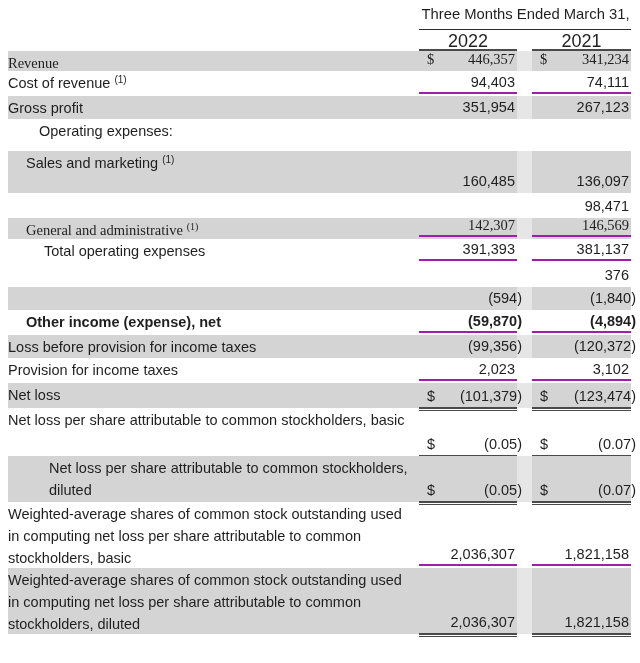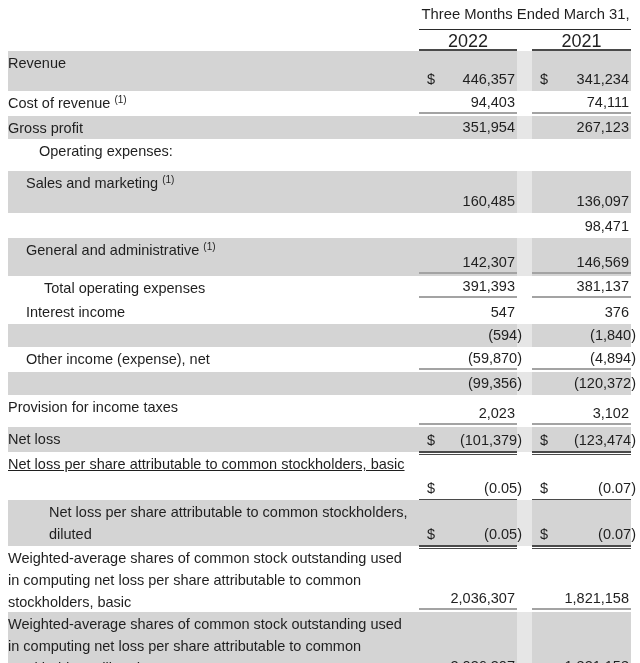--- a/index.html
+++ b/index.html
@@ -43,42 +43,42 @@
     .lvl2 { padding-left: 36px !important; }
     sup { font-size: 10px; vertical-align: 5px; line-height: 0; }
     .cell {
       position: absolute; bottom: 2px; height: 20px; line-height: 20px;
     }
     .cell.c1 { left: 411px; width: 98px; }
     .cell.c2 { left: 524px; width: 99px; }
     .cell .cur { position: absolute; left: 8px; }
     .cell .val { position: absolute; right: 2px; text-align: right; white-space: nowrap; }
     .cell .val.paren { right: -5px; }
-    .ul-single { border-bottom: 2px solid #a3a3a3; }
+    .ul-single { border-bottom: 2px solid #a21caf; }
     .dbl::after {
       content: ""; position: absolute; left: 0; right: 0; bottom: -5px;
       border-top: 2px solid #4a4a4a; border-bottom: 1px solid #4a4a4a; height: 1px;
     }
   </style>
 </head>
 <body>
 
 <div class="tbl">
   <div class="hdr1">
     <div class="title">Three Months Ended March 31,</div>
     <div class="line"></div>
   </div>
   <div class="hdr2">
     <div class="yr c1">2022</div>
     <div class="yr c2">2021</div>
     <div class="yr-line c1"></div>
     <div class="yr-line c2"></div>
   </div>
   <div id="rows">
-      <div class="row shade" style="height: 40px;">
+      <div class="row shade" style="height: 20px; font-family: Liberation Serif, serif;">
         <div class="bg"></div>
         <div class="gap"></div>
         <div class="label"><span>Revenue</span></div>
         <div class="cell c1">
           <span class="cur">$</span>
           <span class="val">446,357</span>
         </div>
         <div class="cell c2">
           <span class="cur">$</span>
           <span class="val">341,234</span>
@@ -125,21 +125,21 @@
         <div class="cell c2">
           <span class="val">136,097</span>
         </div>
       </div>
       <div class="row" style="height: 25px;">
         <div class="bg"></div>
         <div class="cell c2">
           <span class="val">98,471</span>
         </div>
       </div>
-      <div class="row shade" style="height: 38px;">
+      <div class="row shade" style="height: 21px; font-family: Liberation Serif, serif;">
         <div class="bg"></div>
         <div class="gap"></div>
         <div class="label lvl1"><span>General and administrative</span> <sup>(1)</sup></div>
         <div class="cell c1 ul-single">
           <span class="val">142,307</span>
         </div>
         <div class="cell c2 ul-single">
           <span class="val">146,569</span>
         </div>
       </div>
@@ -148,60 +148,57 @@
         <div class="label lvl2"><span>Total operating expenses</span></div>
         <div class="cell c1 ul-single">
           <span class="val">391,393</span>
         </div>
         <div class="cell c2 ul-single">
           <span class="val">381,137</span>
         </div>
       </div>
       <div class="row" style="height: 24px;">
         <div class="bg"></div>
-        <div class="label lvl1"><span>Interest income</span></div>
-        <div class="cell c1">
-          <span class="val">547</span>
-        </div>
         <div class="cell c2">
           <span class="val">376</span>
         </div>
       </div>
       <div class="row shade" style="height: 23px;">
         <div class="bg"></div>
         <div class="gap"></div>
         <div class="cell c1">
           <span class="val paren">(594)</span>
         </div>
         <div class="cell c2">
           <span class="val paren">(1,840)</span>
         </div>
       </div>
+      <div class="row" style="height: 25px; font-weight: bold;">
+        <div class="bg"></div>
+        <div class="label lvl1"><span>Other income (expense), net</span></div>
+        <div class="cell c1 ul-single">
+          <span class="val paren">(59,870)</span>
+        </div>
+        <div class="cell c2 ul-single">
+          <span class="val paren">(4,894)</span>
+        </div>
+      </div>
+      <div class="row shade" style="height: 23px;">
+        <div class="bg"></div>
+        <div class="gap"></div>
+        <div class="label"><span>Loss before provision for income taxes</span></div>
+        <div class="cell c1">
+          <span class="val paren">(99,356)</span>
+        </div>
+        <div class="cell c2">
+          <span class="val paren">(120,372)</span>
+        </div>
+      </div>
       <div class="row" style="height: 25px;">
         <div class="bg"></div>
-        <div class="label lvl1"><span>Other income (expense), net</span></div>
-        <div class="cell c1 ul-single">
-          <span class="val paren">(59,870)</span>
-        </div>
-        <div class="cell c2 ul-single">
-          <span class="val paren">(4,894)</span>
-        </div>
-      </div>
-      <div class="row shade" style="height: 23px;">
-        <div class="bg"></div>
-        <div class="gap"></div>
-        <div class="cell c1">
-          <span class="val paren">(99,356)</span>
-        </div>
-        <div class="cell c2">
-          <span class="val paren">(120,372)</span>
-        </div>
-      </div>
-      <div class="row" style="height: 32px;">
-        <div class="bg"></div>
         <div class="label"><span>Provision for income taxes</span></div>
         <div class="cell c1 ul-single">
           <span class="val">2,023</span>
         </div>
         <div class="cell c2 ul-single">
           <span class="val">3,102</span>
         </div>
       </div>
       <div class="row shade" style="height: 25px;">
         <div class="bg"></div>
@@ -209,21 +206,21 @@
         <div class="label"><span>Net loss</span></div>
         <div class="cell c1 dbl">
           <span class="cur">$</span>
           <span class="val paren">(101,379)</span>
         </div>
         <div class="cell c2 dbl">
           <span class="cur">$</span>
           <span class="val paren">(123,474)</span>
         </div>
       </div>
-      <div class="row" style="height: 48px; text-decoration: underline;">
+      <div class="row" style="height: 48px;">
         <div class="bg"></div>
         <div class="label"><span>Net loss per share attributable to common stockholders, basic</span></div>
         <div class="cell c1 dbl">
           <span class="cur">$</span>
           <span class="val paren">(0.05)</span>
         </div>
         <div class="cell c2 dbl">
           <span class="cur">$</span>
           <span class="val paren">(0.07)</span>
         </div>

